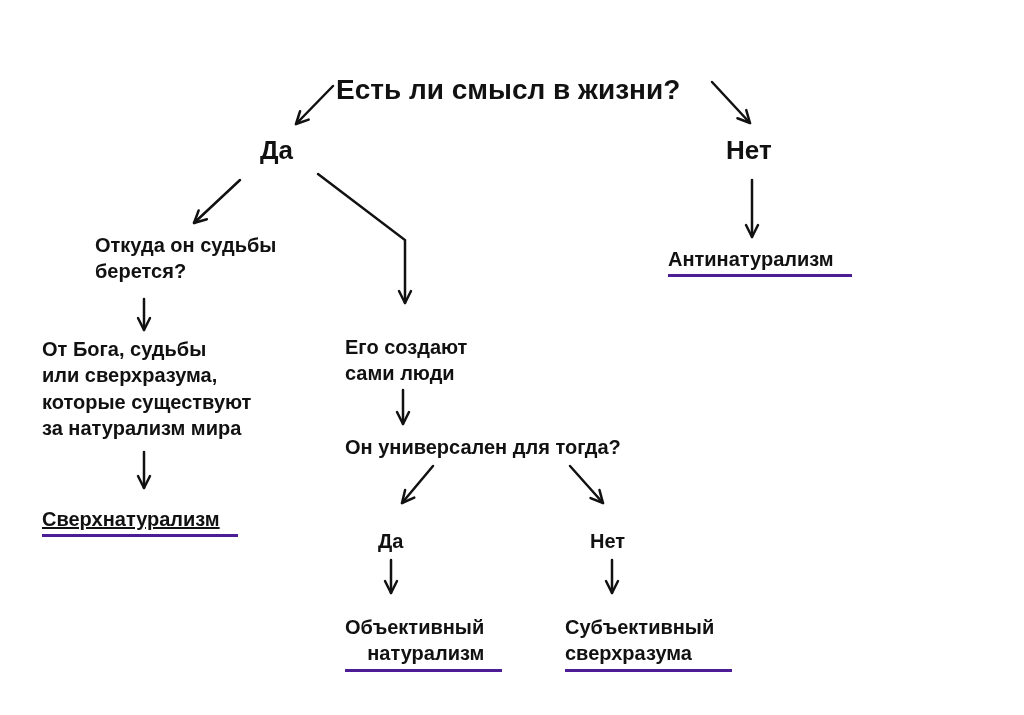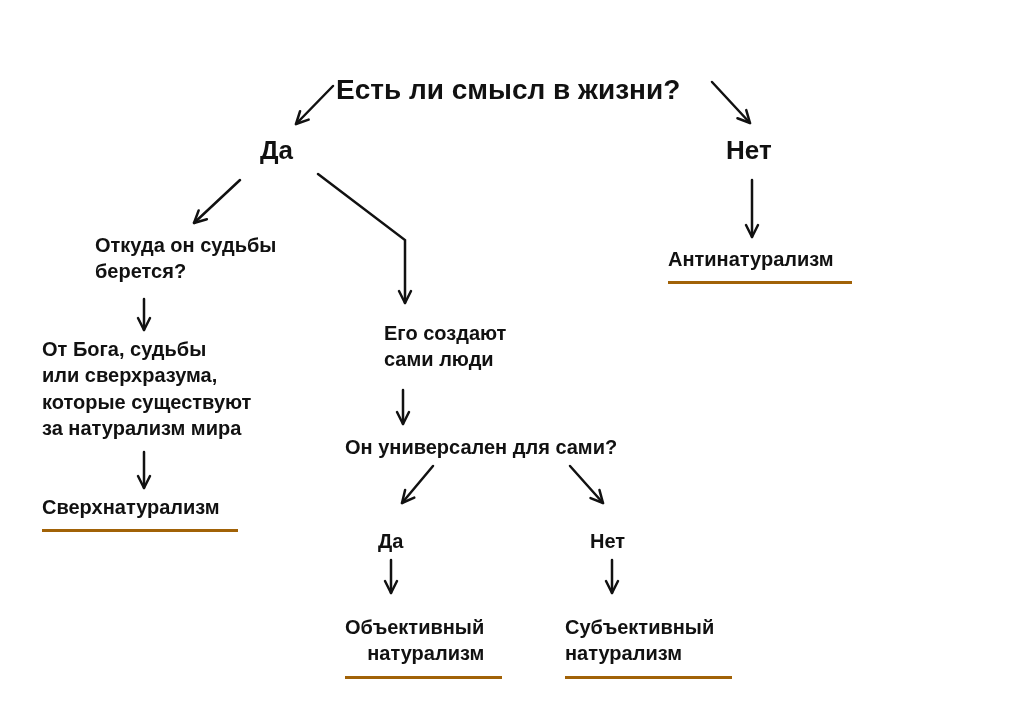--- a/index.html
+++ b/index.html
@@ -23,22 +23,22 @@
     position: absolute;
     font-weight: 700;
     color: #111111;
     white-space: pre-line;
     line-height: 1.32;
   }
   .title  { font-size: 28px; line-height: 1.1; }
   .branch { font-size: 26px; line-height: 1.1; }
   .small  { font-size: 20px; }
   .terminal {
-    border-bottom: 3px solid #a16207;
-    padding-bottom: 9px;
+    border-bottom: 3px solid #4c1d95;
+    padding-bottom: 2px;
     padding-right: 18px;
   }
 </style>
 </head>
 <body>
 
 <div class="canvas">
 
   <svg class="arrows" viewBox="0 0 1024 715" xmlns="http://www.w3.org/2000/svg">
     <defs>
@@ -71,30 +71,30 @@
   <div class="node small terminal" style="left:668px; top:246px;">Антинатурализм</div>
 
   <div class="node small" style="left:95px; top:232px;">Откуда он судьбы
 берется?</div>
 
   <div class="node small" style="left:42px; top:336px;">От Бога, судьбы
 или сверхразума,
 которые существуют
 за натурализм мира</div>
 
-  <div class="node small terminal" style="left:42px; top:494px;">Сверхнатурализм</div>
+  <div class="node small terminal" style="left:42px; top:506px;text-decoration:underline;">Сверхнатурализм</div>
 
-  <div class="node small" style="left:345px; top:320px;margin-left:39px;">Его создают
+  <div class="node small" style="left:345px; top:334px;">Его создают
 сами люди</div>
 
-  <div class="node small" style="left:345px; top:434px;">Он универсален для сами?</div>
+  <div class="node small" style="left:345px; top:434px;">Он универсален для тогда?</div>
 
   <div class="node small" style="left:378px; top:528px;">Да</div>
 
   <div class="node small" style="left:590px; top:528px;">Нет</div>
 
   <div class="node small terminal" style="left:345px; top:614px;text-align:right;">Объективный
 натурализм</div>
 
   <div class="node small terminal" style="left:565px; top:614px;">Субъективный
-натурализм</div>
+сверхразума</div>
 
 </div>
 
 </body></html>

